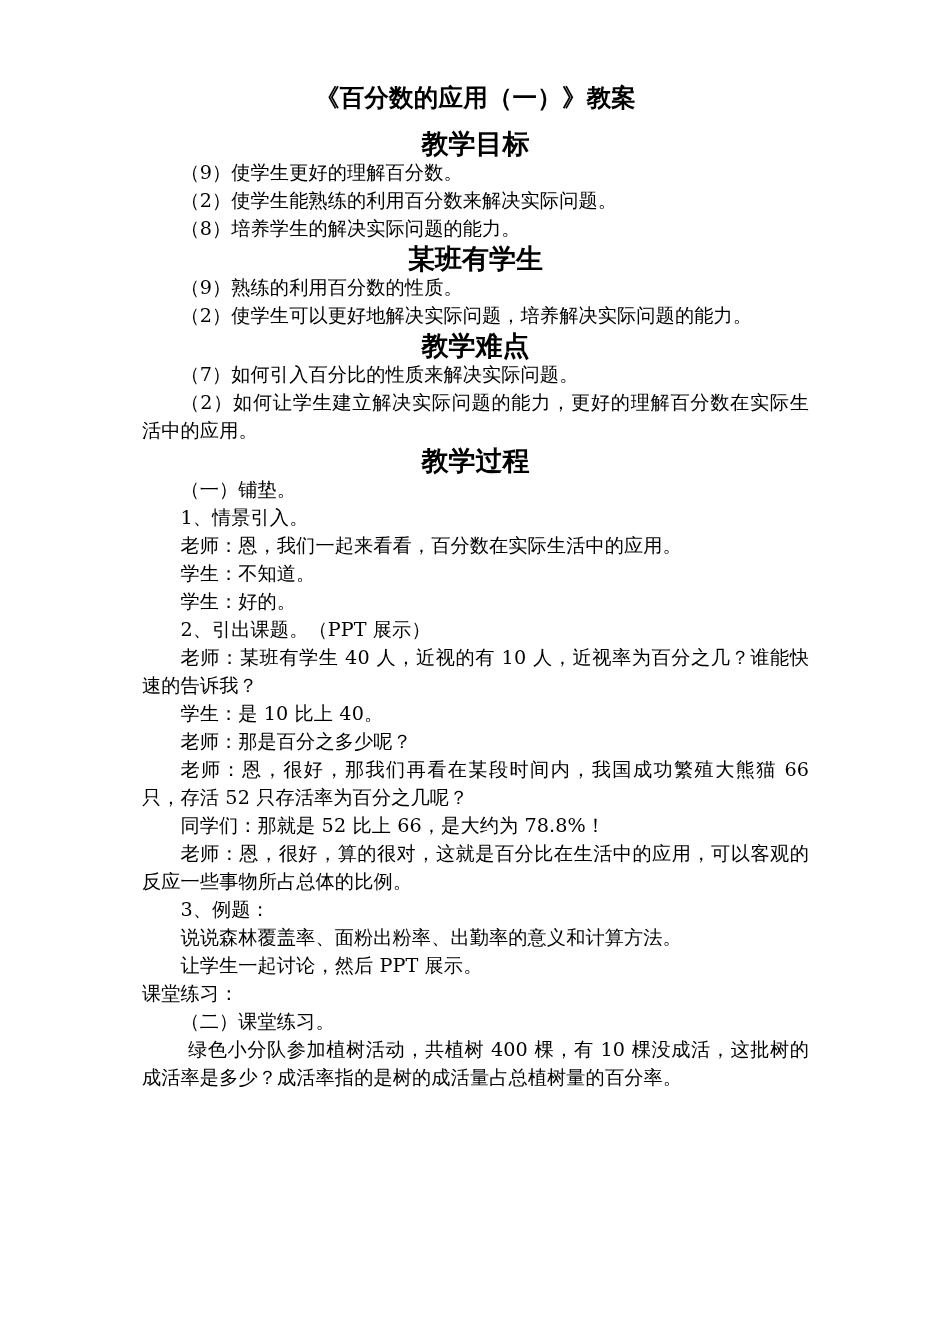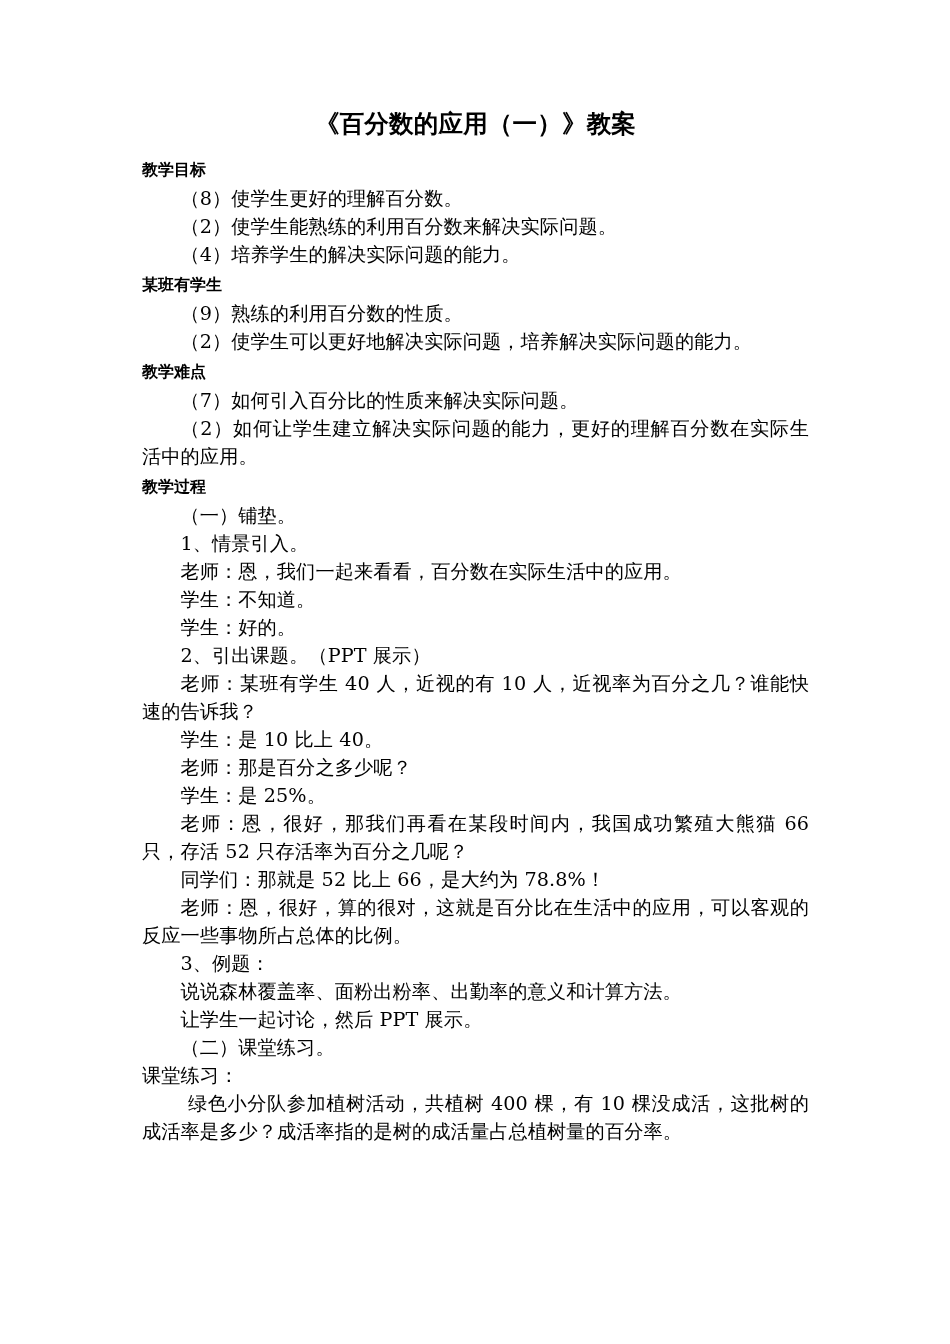--- a/index.html
+++ b/index.html
@@ -27,33 +27,34 @@
     position: absolute;
     left: 142px;
     top: 0;
     width: 667px;
   }
   .doc-title {
     font-size: 24.5px;
     font-weight: bold;
     text-align: center;
     margin: 0;
-    padding-top: 106px;
+    padding-top: 80px;
     line-height: 36px;
     letter-spacing: 0.2px;
     font-family: "DejaVu Serif", "Liberation Serif", serif;
   }
   h2.section-heading {
-    font-size: 16px;
+    font-size: 27px;
     font-weight: bold;
     margin: 0;
     padding: 0;
     line-height: 31px;
     letter-spacing: 0px;
     font-family: "DejaVu Serif", "Liberation Serif", serif;
+    text-align: center;
   }
   p.body-line {
     font-size: 19.2px;
     line-height: 28px;
     margin: 0;
     padding: 0;
     text-align: justify;
     text-justify: inter-ideograph;
     text-indent: 2em;
     letter-spacing: 0.1px;
@@ -72,48 +73,47 @@
 </head>
 <body>
 
 <div class="page">
   <div class="content">
 
     <h1 class="doc-title">《百分数的应用（一）》教案</h1>
     <div class="gap-title"></div>
 
     <h2 class="section-heading">教学目标</h2>
-    <p class="body-line">（8）使学生更好的理解百分数。</p>
+    <p class="body-line">（9）使学生更好的理解百分数。</p>
     <p class="body-line">（2）使学生能熟练的利用百分数来解决实际问题。</p>
-    <p class="body-line">（4）培养学生的解决实际问题的能力。</p>
+    <p class="body-line">（8）培养学生的解决实际问题的能力。</p>
 
     <h2 class="section-heading">某班有学生</h2>
     <p class="body-line">（9）熟练的利用百分数的性质。</p>
     <p class="body-line">（2）使学生可以更好地解决实际问题，培养解决实际问题的能力。</p>
 
     <h2 class="section-heading">教学难点</h2>
     <p class="body-line">（7）如何引入百分比的性质来解决实际问题。</p>
     <p class="body-line">（2）如何让学生建立解决实际问题的能力，更好的理解百分数在实际生活中的应用。</p>
 
     <h2 class="section-heading">教学过程</h2>
     <p class="body-line">（一）铺垫。</p>
     <p class="body-line">1、情景引入。</p>
     <p class="body-line">老师：恩，我们一起来看看，百分数在实际生活中的应用。</p>
     <p class="body-line">学生：不知道。</p>
     <p class="body-line">学生：好的。</p>
     <p class="body-line">2、引出课题。（PPT 展示）</p>
     <p class="body-line">老师：某班有学生 40 人，近视的有 10 人，近视率为百分之几？谁能快速的告诉我？</p>
     <p class="body-line">学生：是 10 比上 40。</p>
     <p class="body-line">老师：那是百分之多少呢？</p>
-    <p class="body-line">学生：是 25%。</p>
     <p class="body-line">老师：恩，很好，那我们再看在某段时间内，我国成功繁殖大熊猫 66 只，存活 52 只存活率为百分之几呢？</p>
     <p class="body-line">同学们：那就是 52 比上 66，是大约为 78.8%！</p>
     <p class="body-line">老师：恩，很好，算的很对，这就是百分比在生活中的应用，可以客观的反应一些事物所占总体的比例。</p>
     <p class="body-line">3、例题：</p>
     <p class="body-line">说说森林覆盖率、面粉出粉率、出勤率的意义和计算方法。</p>
     <p class="body-line">让学生一起讨论，然后 PPT 展示。</p>
+    <p class="body-line no-indent">课堂练习：</p>
+
     <p class="body-line">（二）课堂练习。</p>
-
-    <p class="body-line no-indent">课堂练习：</p>
     <p class="body-line indent-25">绿色小分队参加植树活动，共植树 400 棵，有 10 棵没成活，这批树的成活率是多少？成活率指的是树的成活量占总植树量的百分率。</p>
 
   </div>
 </div>
 
 </body></html>

